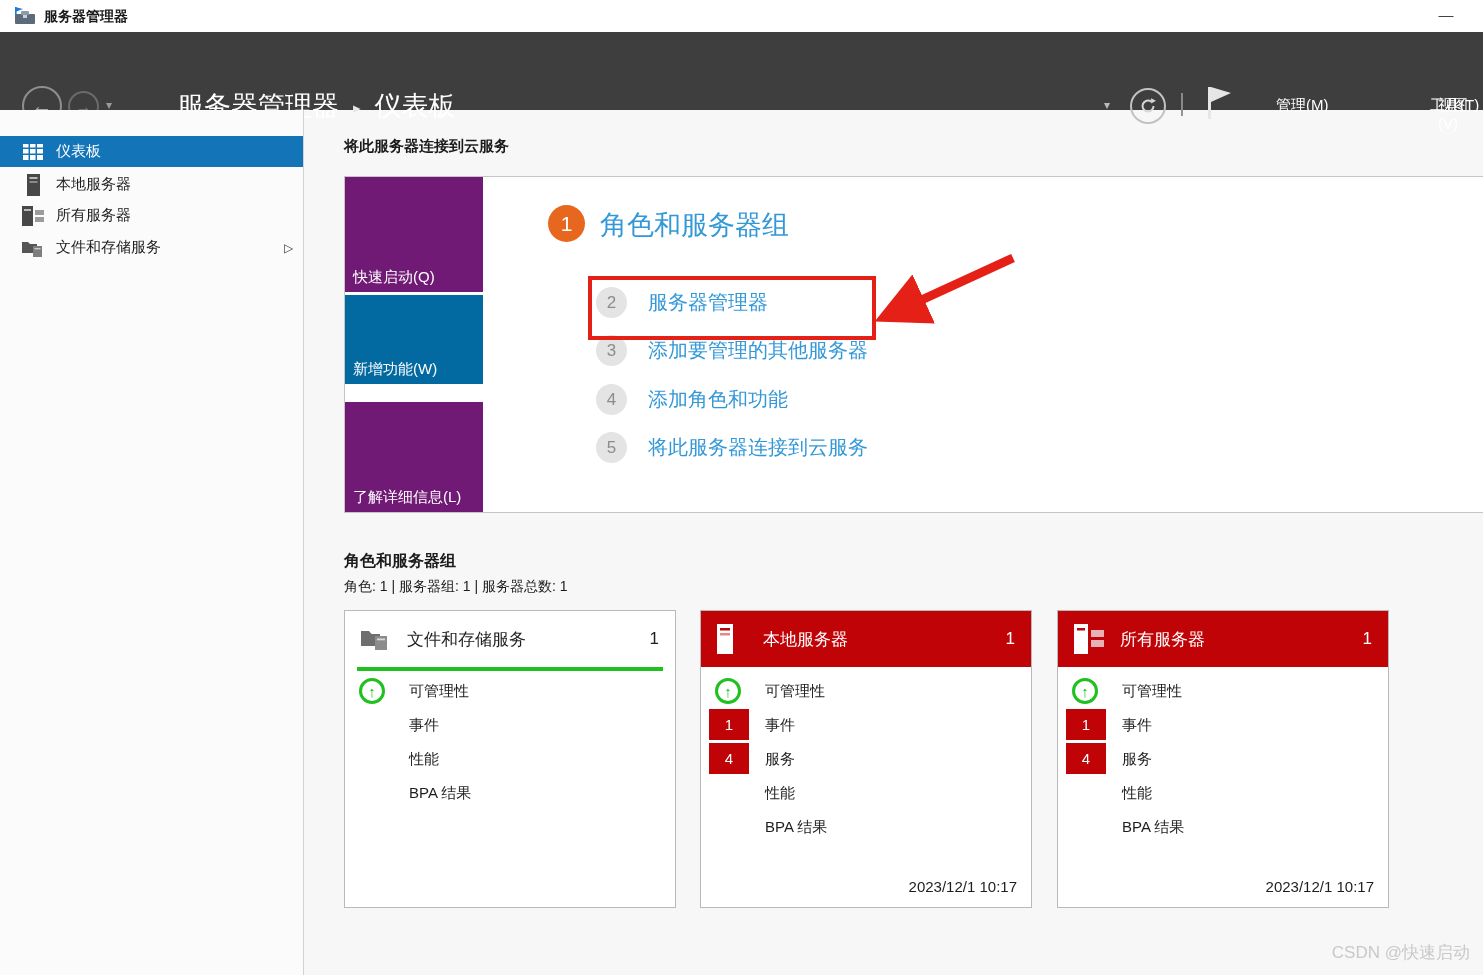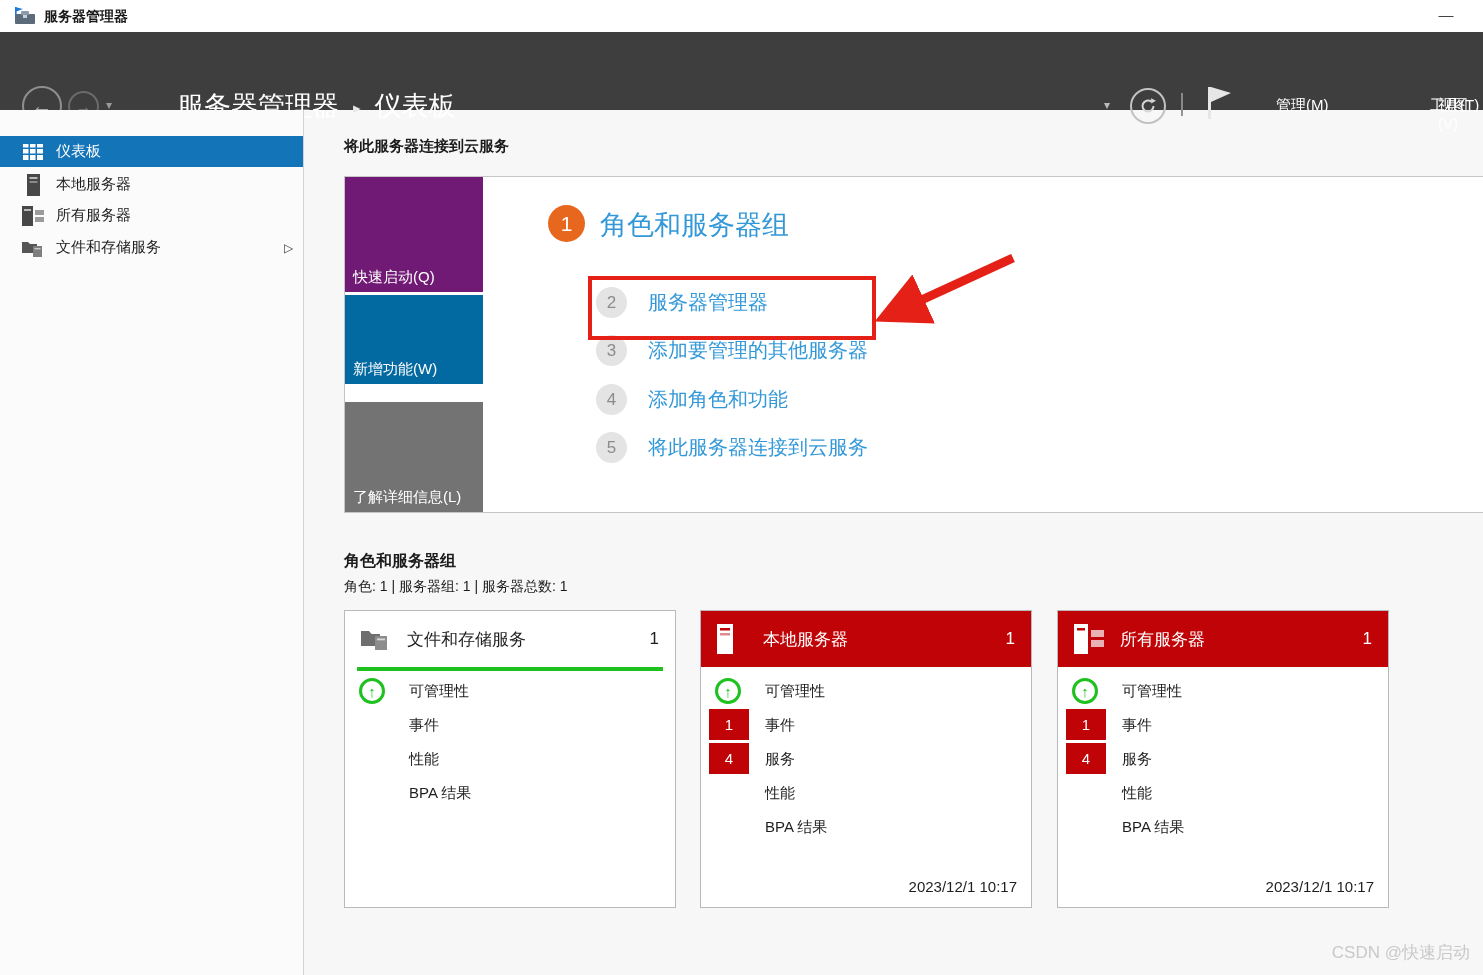--- a/index.html
+++ b/index.html
@@ -35,21 +35,21 @@
   .side-item .s-label{position:absolute;left:56px;}
   .side-item.selected{background:#1474b8;color:#ffffff;}
   .side-expand{position:absolute;left:284px;font-size:12px;color:#3c3c3c;}
   
   .welcome-heading{position:absolute;left:344px;top:137px;font-size:15px;font-weight:700;color:#1b1b1b;}
   .welcome-panel{position:absolute;left:344px;top:176px;width:1140px;height:337px;background:#ffffff;border:1px solid #c6c6c6;box-sizing:border-box;}
   .qtile{position:absolute;left:345px;width:138px;color:#ffffff;font-size:15px;}
   .qtile .q-label{position:absolute;left:8px;bottom:5px;}
   .qtile1{top:177px;height:115px;background:#701a75;}
   .qtile2{top:295px;height:89px;background:#0369a1;}
-  .qtile3{top:402px;height:110px;background:#737373;}
+  .qtile3{top:402px;height:110px;background:#701a75;}
   .step-circle{position:absolute;border-radius:50%;display:flex;align-items:center;justify-content:center;}
   .step1-circle{left:548px;top:205px;width:37px;height:37px;background:#e8671f;color:#fff;font-size:21px;}
   .step1-label{position:absolute;left:600px;top:207px;font-size:27px;color:#3398d8;}
   .stepN-circle{width:31px;height:31px;background:#e4e4e4;color:#8c8c8c;font-size:17px;left:596px;}
   .stepN-label{position:absolute;left:648px;font-size:20px;color:#3398d8;line-height:31px;}
   .step2-c{top:287px}.step3-c{top:335px}.step4-c{top:384px}.step5-c{top:432px}
   .step2-l{top:287px}.step3-l{top:335px}.step4-l{top:384px}.step5-l{top:432px}
   .anno-box{position:absolute;left:588px;top:276px;width:288px;height:64px;border:4px solid #e52017;box-sizing:border-box;}
   .anno-arrow{position:absolute;left:865px;top:232px;width:165px;height:105px;}
   

